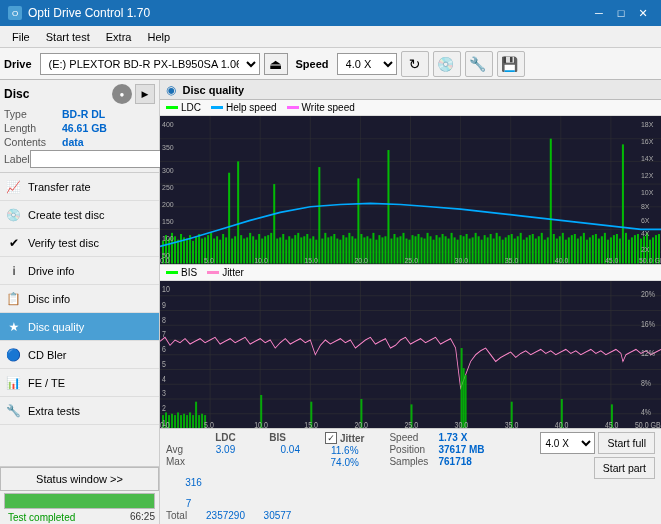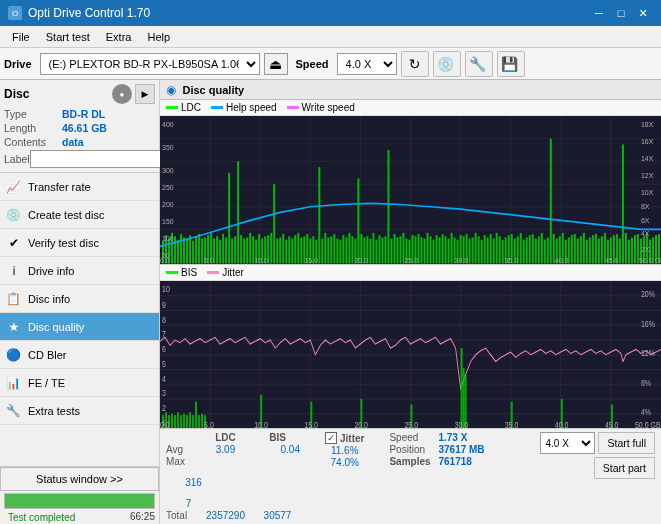--- a/index.html
+++ b/index.html
@@ -583,21 +583,21 @@
       <div style="display:flex;flex-direction:column;gap:1px;font-size:10px;">
         <div style="display:flex;gap:4px;align-items:center;">
           <span style="color:#555;width:45px;">Speed</span>
           <span style="color:#0066cc;font-weight:bold;">1.73 X</span>
         </div>
         <div style="display:flex;gap:4px;align-items:center;">
           <span style="color:#555;width:45px;">Position</span>
           <span style="color:#0066cc;font-weight:bold;">37617 MB</span>
         </div>
         <div style="display:flex;gap:4px;align-items:center;">
-          <span style="color:#555;width:45px;font-weight:bold;">Samples</span>
+          <span style="color:#555;width:45px;">Samples</span>
           <span style="color:#0066cc;font-weight:bold;">761718</span>
         </div>
       </div>
 
       <div style="display:flex;flex-direction:column;gap:3px;margin-left:auto;align-items:flex-end;">
         <div style="display:flex;gap:3px;align-items:center;">
           <select class="speed-dropdown">
             <option>4.0 X</option>
           </select>
           <button class="action-btn">Start full</button>

